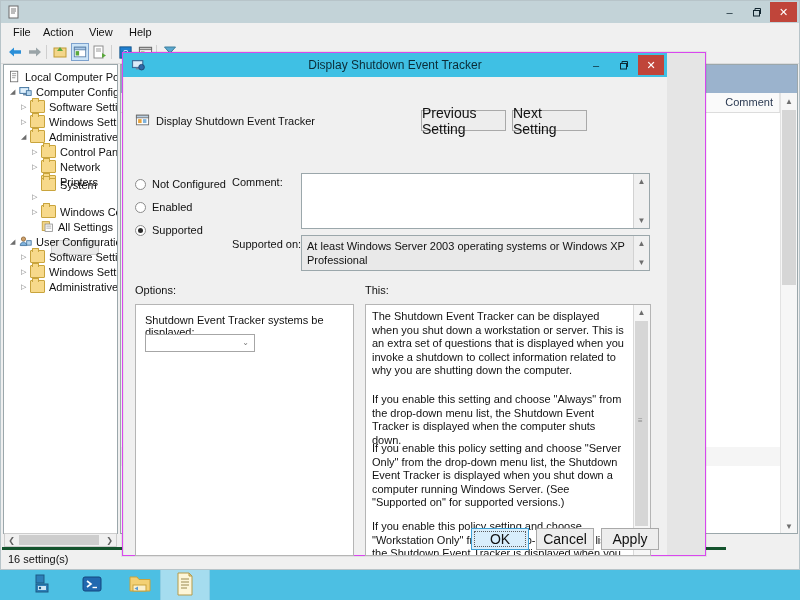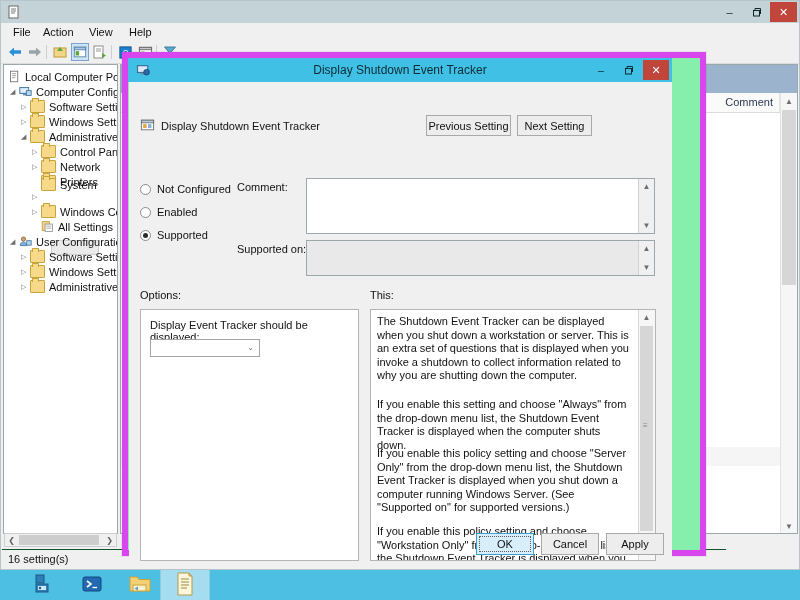--- a/index.html
+++ b/index.html
@@ -42,52 +42,52 @@
   .tw{position:absolute;width:9px;height:9px;}
   .arr{font-size:7px;color:#6d6d6d;line-height:9px;}
   .folder{display:inline-block;width:13px;height:11px;background:#f7d98a;border:1px solid #c9a43c;border-radius:1px;margin-right:3px;position:relative;}
   .folder:before{content:"";position:absolute;left:1px;top:-3px;width:5px;height:3px;background:#f7d98a;border:1px solid #c9a43c;border-bottom:none;border-radius:1px 1px 0 0;}
   .tsel{position:absolute;background:#eaeaea;border:1px solid #cfcfcf;box-sizing:border-box;height:15px;}
 
   .hsb{position:absolute;left:3px;top:532px;width:113px;height:14px;background:#f0f0f0;border:1px solid #cdcdcd;box-sizing:border-box;}
   .hsb-thumb{position:absolute;left:14px;top:1px;width:80px;height:10px;background:#cdcdcd;}
   .hsb-arrow{position:absolute;top:0px;width:13px;height:12px;display:flex;align-items:center;justify-content:center;color:#606060;font-size:8px;}
 
-  .statusbar{position:absolute;left:1px;bottom:1px;width:724px;height:18px;background:#f0f0f0;border-top:1px solid #14532d;}
+  .statusbar{position:absolute;left:1px;bottom:1px;width:724px;height:18px;background:#f0f0f0;border-top:3px solid #14532d;}
   .statusbar span{position:absolute;left:6px;top:3px;font-size:11px;color:#111;}
 
   
   .listpane{position:absolute;left:119px;top:63px;width:678px;height:470px;background:#fff;border:1px solid #9ba7ab;box-sizing:border-box;overflow:hidden;}
   .lv-band{position:absolute;left:0;top:0;width:676px;height:28px;background:#9bb3cd;}
   .lv-head{position:absolute;left:0;top:28px;width:676px;height:19px;background:#fafafa;border-bottom:1px solid #dcdcdc;}
   .lv-col{position:absolute;top:0;height:19px;border-right:1px solid #e3e3e3;box-sizing:border-box;text-decoration:underline;}
   .lv-col span{position:absolute;right:6px;top:3px;font-size:11px;color:#2b3a52;}
   .lv-row{position:absolute;left:0;width:676px;height:19px;}
   .lv-row.alt{background:#f5f5f5;}
   .lv-c1{position:absolute;left:420px;top:3px;font-size:11px;color:#111;}
   .lv-c2{position:absolute;left:540px;top:3px;font-size:11px;color:#111;}
   .lv-vsb{position:absolute;right:0;top:28px;width:17px;height:441px;background:#f6f6f6;border-left:1px solid #e2e2e2;box-sizing:border-box;}
   .lv-vsb .arw{position:absolute;left:0;width:16px;height:16px;display:flex;align-items:center;justify-content:center;color:#6e6e6e;font-size:8px;}
   .lv-vsb .thumb{position:absolute;left:1px;width:14px;background:#d6d6d6;}
 
   
-  .dlg{position:absolute;left:122px;top:52px;width:584px;height:504px;background:#86efac;border:6px solid #d946ef;box-sizing:border-box;box-shadow:0 0 0 1px rgba(0,0,0,0.06);}
+  .dlg{position:absolute;left:122px;top:52px;width:584px;height:504px;background:#e5e5e5;border:1px solid #d946ef;box-sizing:border-box;box-shadow:0 0 0 1px rgba(0,0,0,0.06);}
   .dlg-title{position:absolute;left:0;top:0;width:544px;height:24px;background:#3fc0e4;}
   .dlg-title-text{position:absolute;left:0;top:5px;width:544px;text-align:center;font-size:12px;color:#0b2b36;}
   .dlg-ico{position:absolute;left:8px;top:5px;width:15px;height:14px;}
   .dbtn{position:absolute;top:2px;width:26px;height:20px;display:flex;align-items:center;justify-content:center;font-size:11px;color:#0b2b36;}
   .dbtn.min{right:58px;}
   .dbtn.max{right:31px;}
   .dbtn.close{right:3px;background:#c0453a;color:#fff;}
 
   .dlg-body{position:absolute;left:1px;top:24px;width:543px;height:478px;background:#f0f0f0;}
 
   .hdr-ico{position:absolute;left:10px;top:60px;width:15px;height:14px;}
 
-  .btn{position:absolute;background:#ededed;border:1px solid #a9a9a9;box-sizing:border-box;font-size:11px;color:#111;display:flex;align-items:center;justify-content:center;font-family:"Liberation Sans",sans-serif;}
+  .btn{position:absolute;background:#ededed;border:1px solid #a9a9a9;box-sizing:border-box;font-size:14px;color:#111;display:flex;align-items:center;justify-content:center;font-family:"Liberation Sans",sans-serif;}
   .btn.focus{background:#d8eefb;border:1px solid #3c9fd4;text-align:right;}
   .btn.focus .inner{border:1px dotted #5b5b5b;position:absolute;left:2px;top:2px;right:2px;bottom:2px;}
 
   .radio-row{position:absolute;left:134px;display:flex;align-items:center;font-size:11px;color:#111;}
   .radio{width:11px;height:11px;border-radius:50%;border:1px solid #8c8c8c;background:#fff;margin-right:6px;position:relative;box-sizing:border-box;}
   .radio.on:after{content:"";position:absolute;left:2px;top:2px;width:5px;height:5px;border-radius:50%;background:#2b2b2b;}
 
   .lbl{position:absolute;font-size:11px;color:#111;}
   .field{position:absolute;background:#fff;border:1px solid #9ba7ab;box-sizing:border-box;}
   .field.ro{background:#e9e9e9;}
@@ -431,31 +431,32 @@
       <div class="field" style="left:177px;top:96px;width:349px;height:56px">
         <div class="txt"></div>
         <div class="sb">
           <span class="a top">▲</span>
           <span class="a bot">▼</span>
         </div>
       </div>
 
       <span class="lbl" style="left:108px;top:161px">Supported on:</span>
       <div class="field ro" style="left:177px;top:158px;width:349px;height:36px">
+        <div class="txt">At least Windows Server 2003 operating systems or Windows XP Professional</div>
         <div class="sb">
           <span class="a top">▲</span>
           <span class="a bot">▼</span>
         </div>
       </div>
 
       <span class="lbl" style="left:11px;top:207px">Options:</span>
       <span class="lbl" style="left:241px;top:207px">This:</span>
 
       <div class="group" style="left:11px;top:227px;width:219px;height:252px">
-        <span class="lbl" style="left:9px;top:9px">Display Event Tracker should be displayed:</span>
+        <span class="lbl" style="left:9px;top:9px">Shutdown Event Tracker systems be displayed:</span>
         <div class="combo" style="left:9px;top:29px;width:110px;height:18px">
           <span class="lbl" style="left:5px;top:2px"></span>
           <span class="chev">⌄</span>
         </div>
       </div>
 
       <div class="helpbox" style="left:241px;top:227px;width:286px;height:252px">
         <div id="help-host">
             <div class="helppara" style="top: 5px;">The Shutdown Event Tracker can be displayed when you shut down a workstation or server.  This is an extra set of questions that is displayed when you invoke a shutdown to collect information related to why you are shutting down the computer.</div>
             <div class="helppara" style="top: 88px;">If you enable this setting and choose "Always" from the drop-down menu list, the Shutdown Event Tracker is displayed when the computer shuts down.</div>

